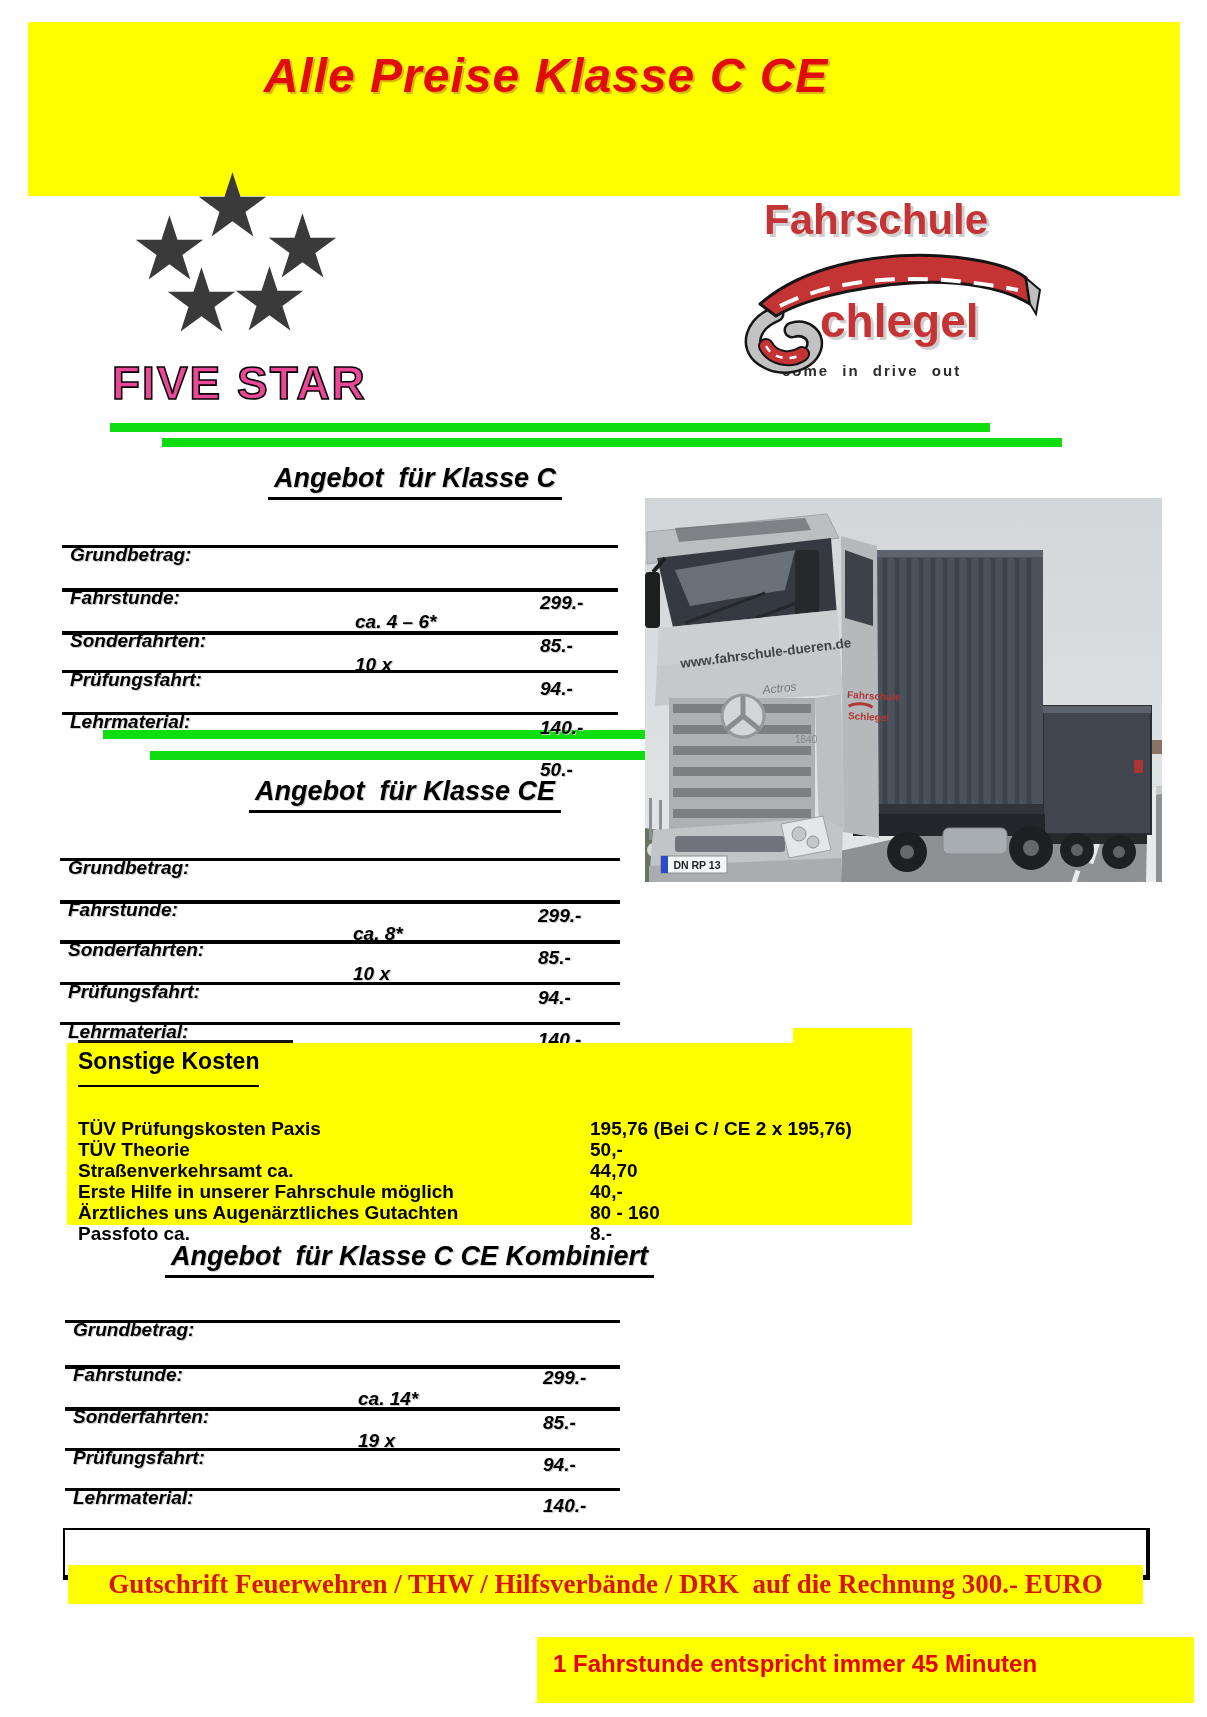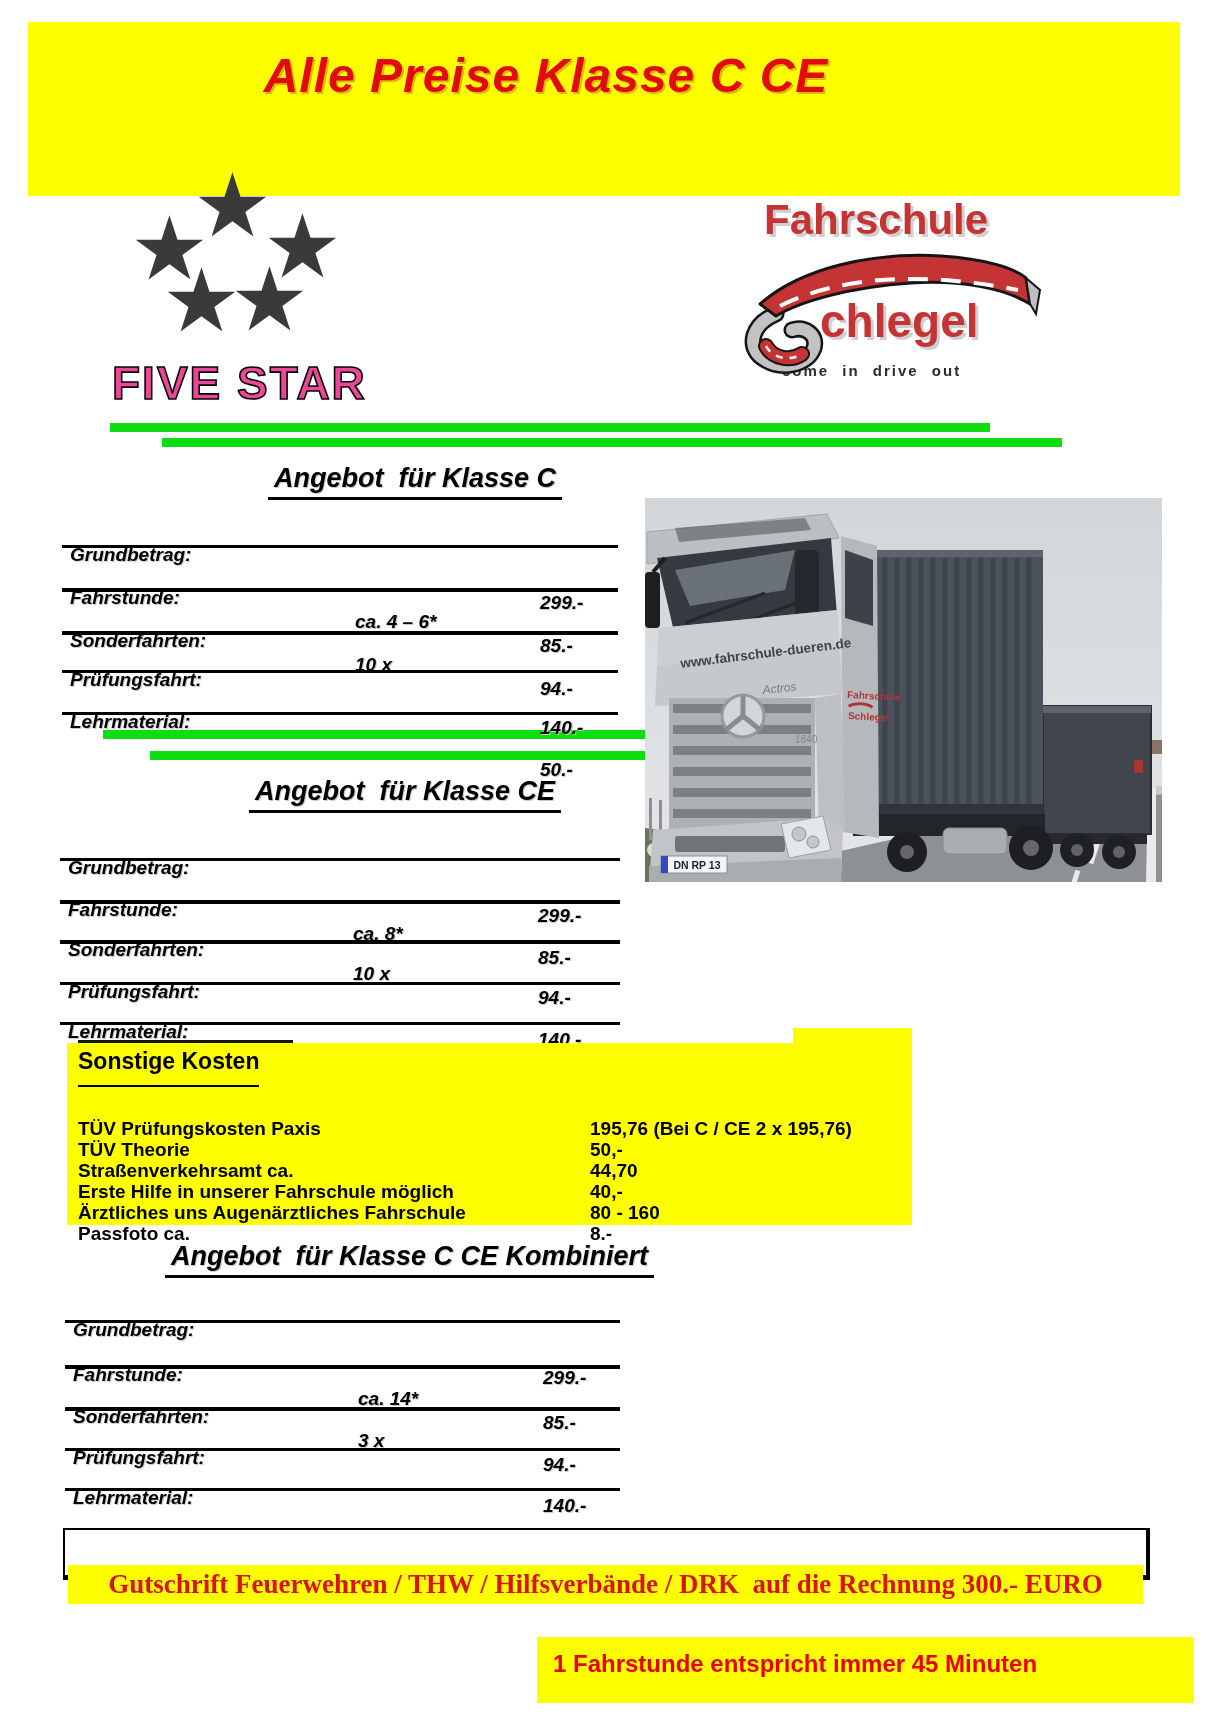--- a/index.html
+++ b/index.html
@@ -284,21 +284,21 @@
     <div class="cost-item" style="top:74px;">
       <span class="cost-label">TÜV Theorie</span><span class="cost-value">50,-</span>
     </div>
     <div class="cost-item" style="top:95px;">
       <span class="cost-label">Straßenverkehrsamt ca.</span><span class="cost-value">44,70</span>
     </div>
     <div class="cost-item" style="top:116px;">
       <span class="cost-label">Erste Hilfe in unserer Fahrschule möglich</span><span class="cost-value">40,-</span>
     </div>
     <div class="cost-item" style="top:137px;">
-      <span class="cost-label">Ärztliches uns Augenärztliches Fahrschule</span><span class="cost-value">80 - 160</span>
+      <span class="cost-label">Ärztliches uns Augenärztliches Gutachten</span><span class="cost-value">80 - 160</span>
     </div>
     <div class="cost-item" style="top:158px;">
       <span class="cost-label">Passfoto ca.</span><span class="cost-value">8.-</span>
     </div>
   </div>
 
   <div class="sec-heading" style="left:165px;top:1241px;width:410px;">
     <span>Angebot  für Klasse C CE Kombiniert</span>
   </div>
   <div class="prow" style="left:65px;top:1294px;width:555px;">
@@ -306,21 +306,21 @@
     <span class="pmid"></span>
     <span class="pval">299.-</span>
   </div>
   <div class="prow thick" style="left:65px;top:1339px;width:555px;">
     <span class="plabel">Fahrstunde:</span>
     <span class="pmid">ca. 14*</span>
     <span class="pval">85.-</span>
   </div>
   <div class="prow thick" style="left:65px;top:1381px;width:555px;">
     <span class="plabel">Sonderfahrten:</span>
-    <span class="pmid">3 x</span>
+    <span class="pmid">19 x</span>
     <span class="pval">94.-</span>
   </div>
   <div class="prow" style="left:65px;top:1422px;width:555px;">
     <span class="plabel">Prüfungsfahrt:</span>
     <span class="pmid"></span>
     <span class="pval">140.-</span>
   </div>
   <div class="prow" style="left:65px;top:1462px;width:555px;">
     <span class="plabel">Lehrmaterial:</span>
     <span class="pmid"></span>

